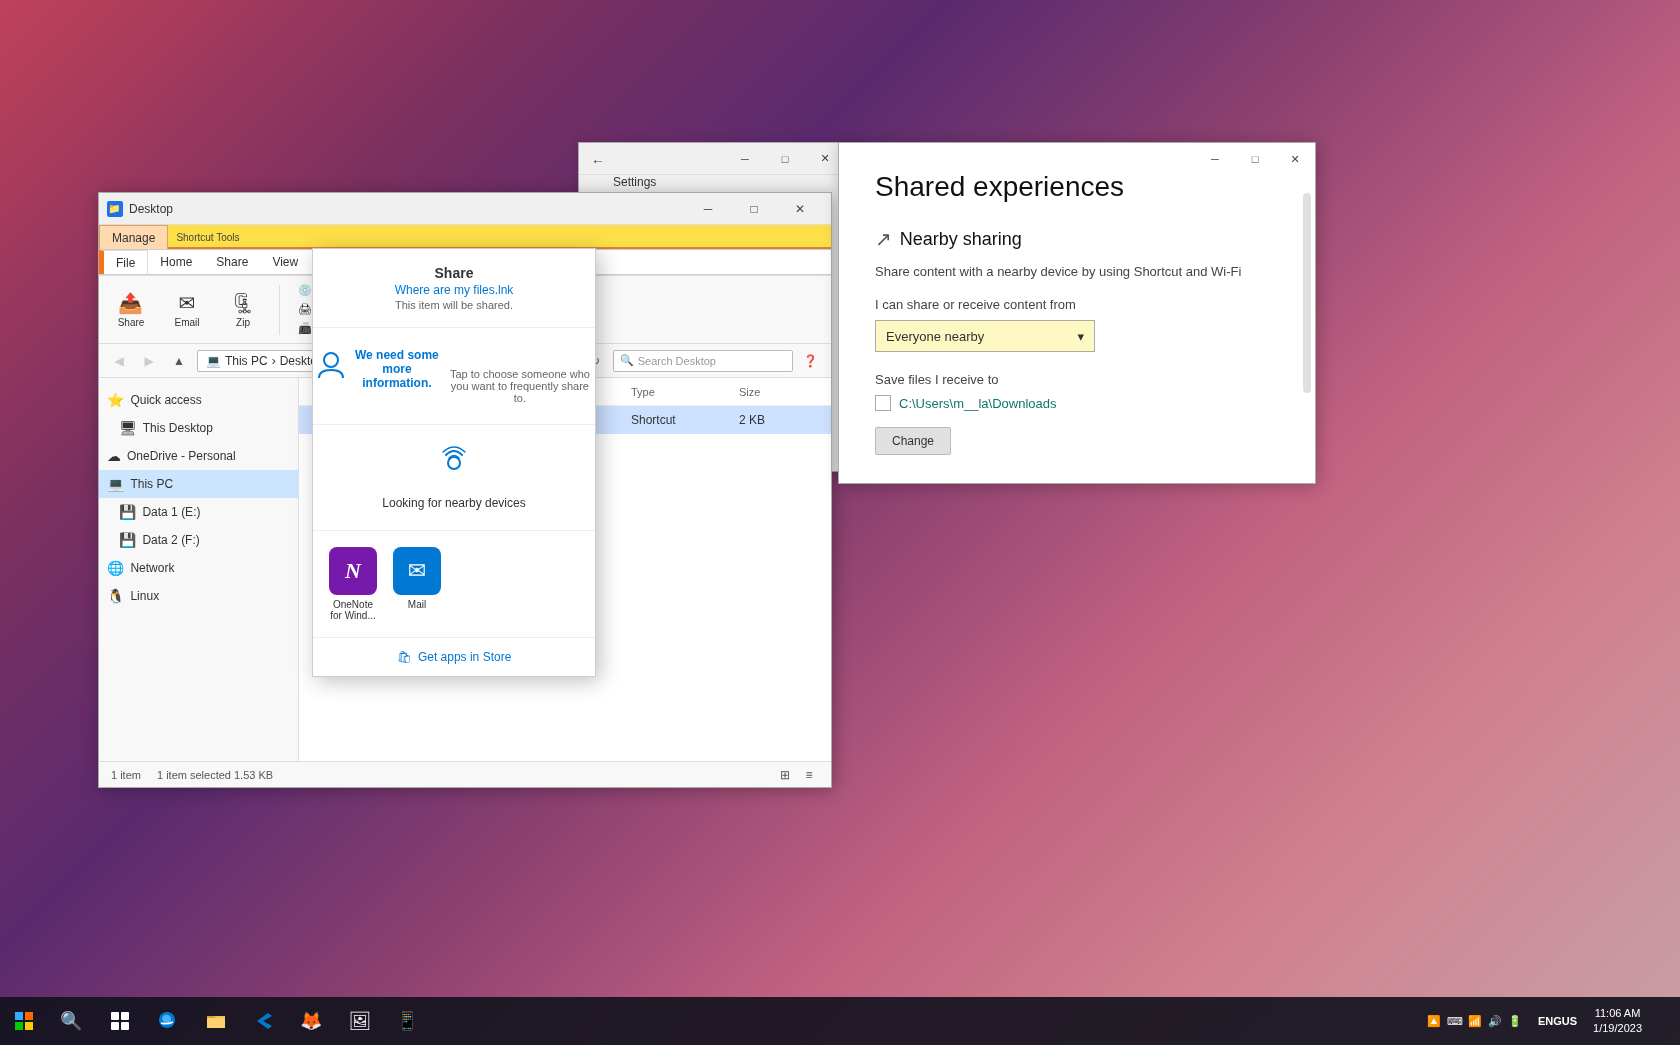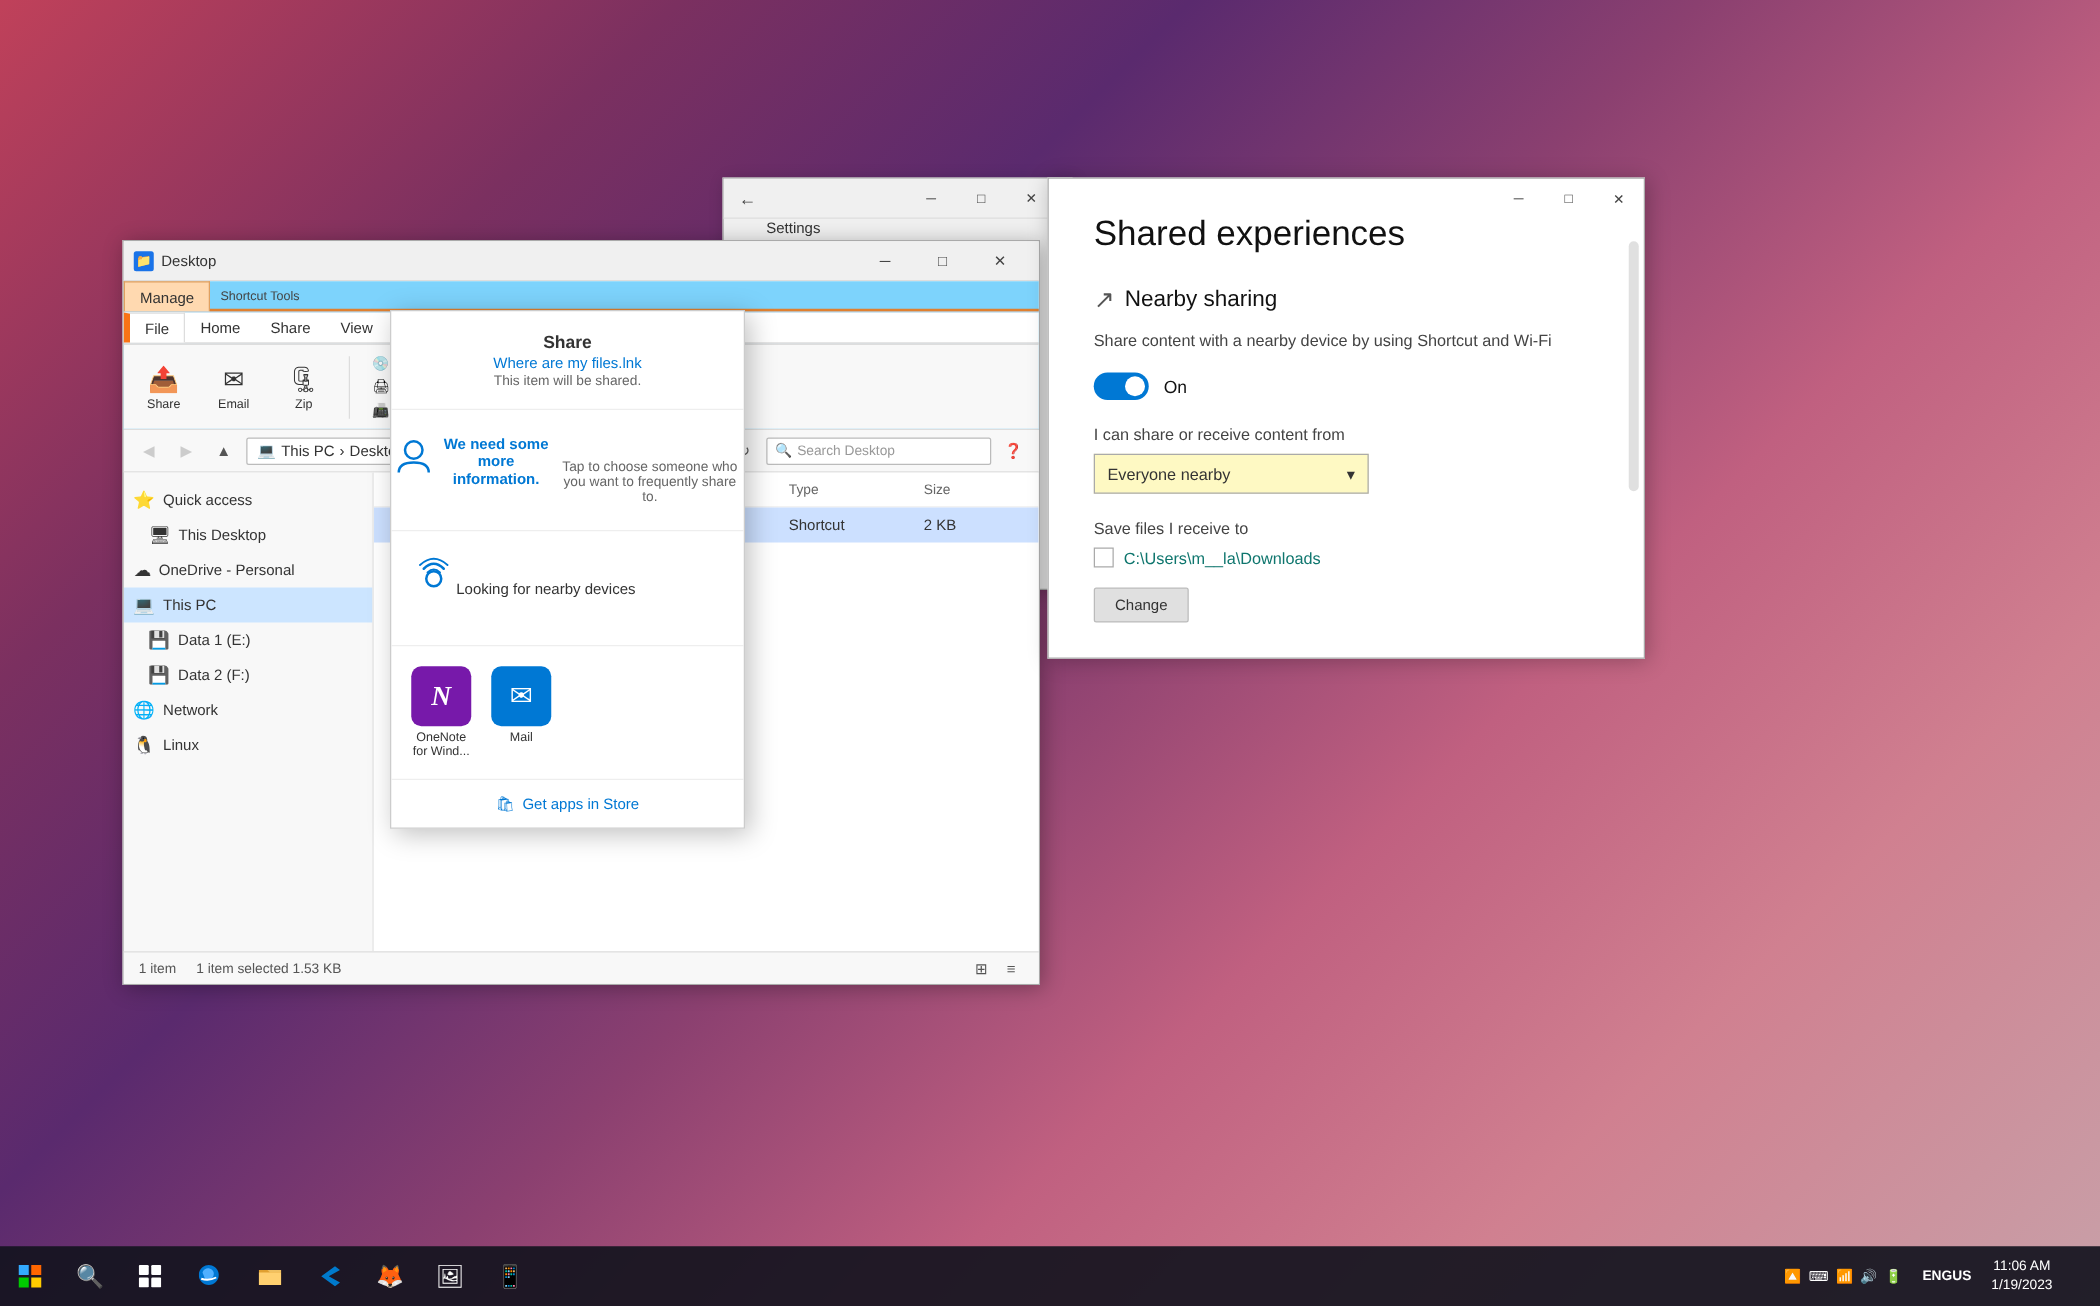--- a/index.html
+++ b/index.html
@@ -139,21 +139,21 @@
       display: flex;
       align-items: center;
       justify-content: center;
       font-size: 12px;
       color: #444;
       cursor: pointer;
     }
 
     
     .fe-ribbon {
-      background: #7dd3fc;
+      background: #fde047;
       border-bottom: 1px solid #ddd;
     }
     .fe-tab {
       padding: 2px 12px;
       font-size: 12px;
       color: #333;
       cursor: pointer;
       height: 24px;
       display: flex;
       align-items: center;
@@ -393,21 +393,21 @@
     }
     .share-tap-text {
       font-size: 11px;
       color: #666;
       margin-top: 20px;
     }
     .share-nearby-section {
       padding: 20px 16px;
       border-bottom: 1px solid #eee;
       display: flex;
-      flex-direction: row;
+      flex-direction: column;
       align-items: center;
       min-height: 90px;
     }
     .share-nearby-icon {
       font-size: 28px;
       color: #0078d4;
       margin-bottom: 8px;
     }
     .share-nearby-text {
       font-size: 12px;
@@ -678,24 +678,20 @@
   </div>
   <h1 class="se-main-title">Shared experiences</h1>
   
   <div class="se-section-title">
     <span class="se-section-icon">↗</span>
     <span>Nearby sharing</span>
   </div>
   
   <p class="se-description">Share content with a nearby device by using Shortcut and Wi-Fi</p>
   
-  <div class="se-toggle-row">
-    <div class="toggle-switch"></div>
-    <span class="toggle-label">On</span>
-  </div>
   
   <p class="se-share-label">I can share or receive content from</p>
   
   <div class="se-dropdown">
     <span>Everyone nearby</span>
     <span>▾</span>
   </div>
   
   <p class="se-save-label">Save files I receive to</p>
   

